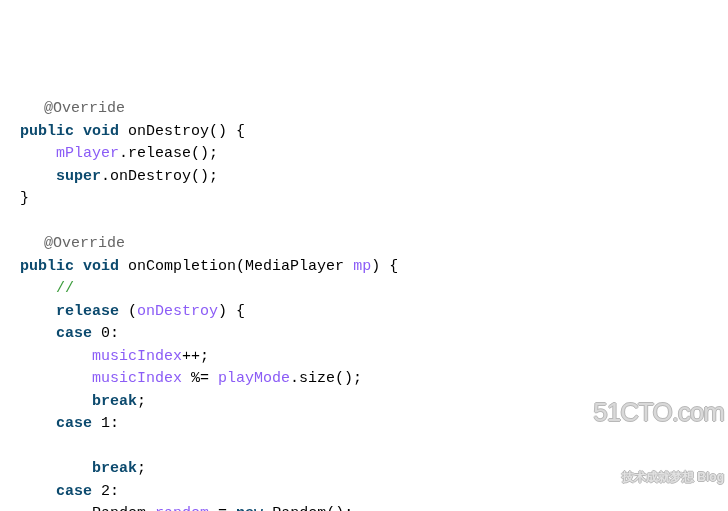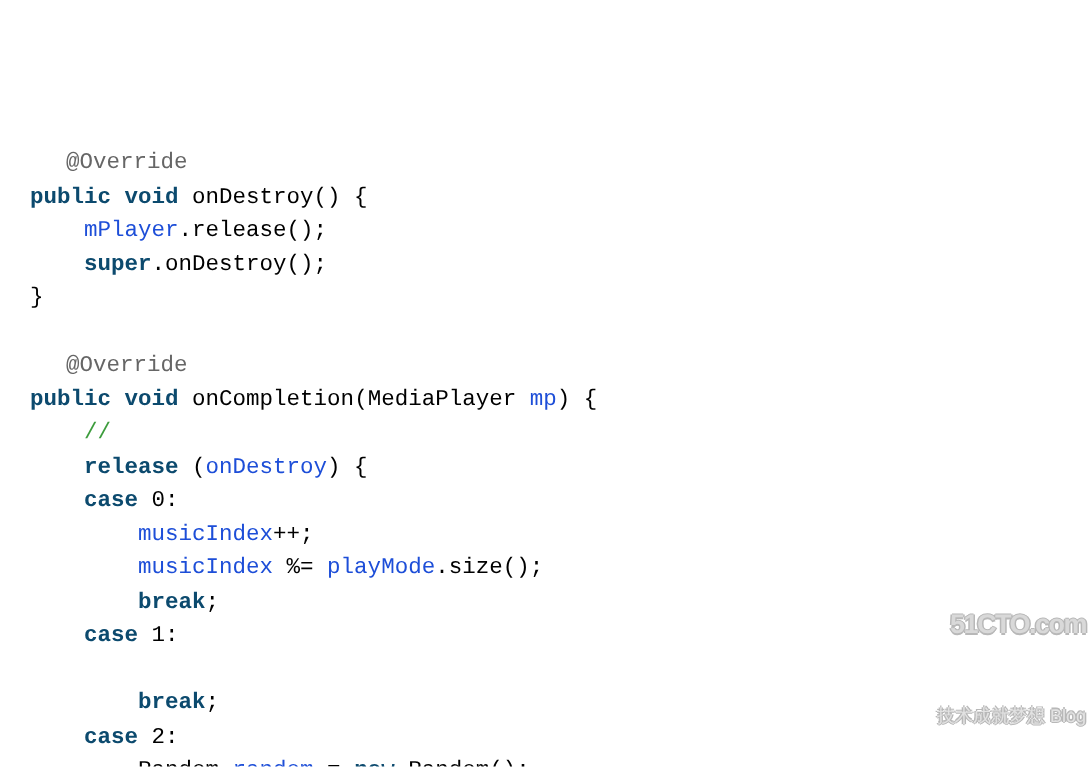--- a/index.html
+++ b/index.html
@@ -13,47 +13,47 @@
     white-space: pre;
     position: relative;
     width: 728px;
     height: 511px;
     box-sizing: border-box;
     overflow: hidden;
   }
   .annotation { color: #666666; padding-left: 24px; }
   .keyword { color: #0c4a6e; font-weight: bold; }
   .method { color: #000000; font-weight: normal; }
-  .var { color: #1d4ed8; }
+  .var { color: #8b5cf6; }
   .comment { color: #3c9c3c; }
   .plain { color: #000000; }
   .num { color: #000000; }
 
   .watermark {
     position: absolute;
     right: 4px;
     bottom: 4px;
     text-align: right;
     pointer-events: none;
     user-select: none;
   }
   .wm-line1 {
     font-family: Arial, sans-serif;
-    font-size: 18px;
-    font-weight: 700;
+    font-size: 26px;
+    font-weight: 400;
     color: #d9d9d9;
     text-shadow: 1px 0 #b8b8b8, -1px 0 #b8b8b8, 0 1px #b8b8b8, 0 -1px #b8b8b8;
     letter-spacing: -1px;
     line-height: 1;
     white-space: nowrap;
   }
   .wm-line2 {
     font-family: Arial, sans-serif;
     font-size: 12px;
-    font-weight: 400;
+    font-weight: 700;
     color: #e2e2e2;
     text-shadow: 1px 0 #b8b8b8, -1px 0 #b8b8b8, 0 1px #b8b8b8, 0 -1px #b8b8b8;
     line-height: 1.2;
     white-space: nowrap;
   }
   .wm-line3 {
     font-family: Arial, sans-serif;
     font-size: 13px;
     color: #cfcfcf;
     line-height: 1.2;

